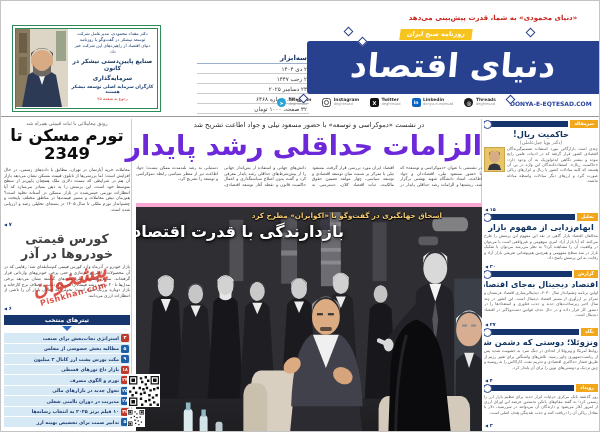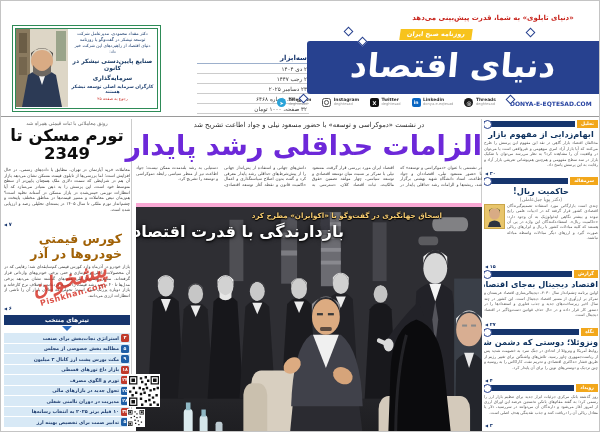--- a/index.html
+++ b/index.html
@@ -34,21 +34,21 @@
   .soc-txt{display:flex;flex-direction:column;line-height:1.05;}
   .soc-name{font-size:4.4px;color:#333;font-weight:bold;}
   .soc-handle{font-size:3.6px;color:#999;}
   .domain{position:absolute;right:3px;top:99px;width:86px;text-align:left;font-size:6px;font-weight:800;color:#2743a0;direction:ltr;}
   
   .vline{position:absolute;top:118px;bottom:4px;width:1px;background:#ccc;}
   
   .leftcol{position:absolute;left:3px;top:119px;width:126px;}
   .lk{font-size:5px;color:#666;text-align:center;margin-bottom:1px;}
   .lh1{margin:0;font-size:16.5px;line-height:1.12;font-weight:900;color:#0d0d0d;text-align:center;}
-  .lh2{margin:5px 8px 0;font-size:12.5px;line-height:1.18;font-weight:900;color:#a16207;}
+  .lh2{margin:5px 8px 0;font-size:12.5px;line-height:1.18;font-weight:900;color:#404040;text-align:center;}
   .lbody{margin:3px 0 0;font-size:4.3px;line-height:1.33;color:#444;text-align:justify;overflow:hidden;}
   .b1{height:55px;} .b2{height:42px;}
   .lref{text-align:left;font-size:5px;font-weight:bold;color:#16356d;line-height:1;}
   .tri{font-size:4px;}
   .sel-head{margin-top:4px;height:10px;background:#16356d;color:#fff;font-size:6px;font-weight:bold;text-align:center;line-height:10px;}
   .chev{width:0;height:0;margin:1px auto 2px;border-left:5px solid transparent;border-right:5px solid transparent;border-top:5px solid #2a6bc0;}
   .sel-list{list-style:none;margin:0;padding:0;}
   .sel-item{display:flex;align-items:center;gap:2px;background:#d8e9f6;margin-bottom:1px;height:9.5px;padding:0 1px;}
   .num{flex:0 0 8px;width:8px;height:8px;border-radius:1.5px;color:#fff;font-size:4.6px;font-weight:bold;text-align:center;line-height:8px;}
   .sel-txt{font-size:4.8px;color:#1d3c6e;font-weight:bold;white-space:nowrap;overflow:hidden;}
@@ -117,21 +117,21 @@
 
     <div class="dates">
       <div class="date-day">سه‌ابزار</div>
       <div class="date-row">۲ دی ۱۴۰۴</div>
       <div class="date-row">۲ رجب ۱۴۴۷</div>
       <div class="date-row">۲۳ دسامبر ۲۰۲۵</div>
       <div class="date-row">سال ۲۳، شماره ۶۴۶۸</div>
       <div class="date-row">۳۲ صفحه، ۱۰۰۰ تومان</div>
     </div>
 
-    <div class="tagline">«دنیای تابلوی» به شما، قدرت پیش‌بینی می‌دهد</div>
+    <div class="tagline">«دنیای محمودی» به شما، قدرت پیش‌بینی می‌دهد</div>
     <div class="badge">روزنامه صبح ایران</div>
 
     <div class="ribbon">
       <div class="ribbon-text">دنیای اقتصاد</div>
       <span class="dmd" style="left:38px;top:-13px"></span>
       <span class="dmd" style="left:52px;top:-3px"></span>
       <span class="dmd" style="left:-7px;bottom:-8px"></span>
       <span class="dmd" style="left:220px;top:-12px"></span>
       <span class="dmd" style="left:200px;bottom:-9px"></span>
     </div>
@@ -346,47 +346,47 @@
 
         <path d="M252,216 L256,128 Q258,94 282,88 Q306,94 310,128 L322,216 Z" fill="#0b0b0d"></path>
         <path d="M262,216 Q258,140 272,100" stroke="#222226" stroke-width="3" fill="none"></path>
       </svg>
       <div class="ph-kicker">اسحاق جهانگیری در گفت‌وگو با «اکوایران» مطرح کرد</div>
       <div class="ph-headline">بازدارندگی با قدرت اقتصادی</div>
     </div>
   </div>
 
   <aside class="sidebar">
-    <section class="sb-sec s1">
-      <div class="sb-head">
-          <span class="sb-tag">تحلیل</span>
-          <span class="sb-bar"></span>
-        </div>
-      <h3 class="sb-title">ابهام‌زدایی از مفهوم بازار</h3>
-      <p class="sb-body" style="height:32px">مخالفان اقتصاد بازار گاهی در نقد این مفهوم این پرسش را طرح می‌کنند که آیا بازار آزاد امری موهومی و غیرواقعی است یا می‌توان در واقعیت آن را مشاهده کرد؟ به نظر می‌رسد می‌توان با تفکیک بازار در سه سطح مفهومی و هم‌چنین هم‌پوشانی تعریفی بازار آزاد و رقابت به این پرسش پاسخ داد.</p>
-      <div class="sb-ref"><span>۳۰</span> <span class="tri">◀</span></div>
-    </section>
-
     <section class="sb-sec s0">
       <div class="sb-head">
           <span class="sb-tag">سرمقاله</span>
           <span class="sb-bar"></span>
         </div>
       <h3 class="sb-title">حاکمیت ریال!</h3>
       <div class="sb-author">(دکتر پویا جبل‌عاملی)</div>
       <div class="sb-portrait">
         <svg viewBox="0 0 21 25">
             <rect width="21" height="25" fill="#e8c56b"></rect>
             <circle cx="10.5" cy="10" r="6" fill="#d8ab85"></circle>
             <path d="M4.5,9 a6 6 0 0 1 12 0 l0,-3.5 q-6,-5 -12,0 z" fill="#44403c"></path>
             <path d="M3,25 L5,19 Q10.5,15.5 16,19 L18,25 Z" fill="#2e3440"></path>
           </svg>
       </div>
       <p class="sb-body" style="height:54px">چندی است بازارگانی مورد استفاده تصمیم‌گیرندگان اقتصادی کشور قرار گرفته که در ادبیات علمی رایج نبوده و بیشتر نگاهی ایدئولوژیک به آن وجود دارد: «حاکمیت ریال». استفاده‌کنندگان این واژه در پی آن هستند که کلیه مبادلات کشور با ریال و ابزارهای ریالی صورت گیرد و ارزهای دیگر مبادلات واسطه مبادله نباشند.</p>
       <div class="sb-ref"><span>۱۵</span> <span class="tri">◀</span></div>
+    </section>
+
+    <section class="sb-sec s1">
+      <div class="sb-head">
+          <span class="sb-tag">تحلیل</span>
+          <span class="sb-bar"></span>
+        </div>
+      <h3 class="sb-title">ابهام‌زدایی از مفهوم بازار</h3>
+      <p class="sb-body" style="height:32px">مخالفان اقتصاد بازار گاهی در نقد این مفهوم این پرسش را طرح می‌کنند که آیا بازار آزاد امری موهومی و غیرواقعی است یا می‌توان در واقعیت آن را مشاهده کرد؟ به نظر می‌رسد می‌توان با تفکیک بازار در سه سطح مفهومی و هم‌چنین هم‌پوشانی تعریفی بازار آزاد و رقابت به این پرسش پاسخ داد.</p>
+      <div class="sb-ref"><span>۳۰</span> <span class="tri">◀</span></div>
     </section>
 
     <section class="sb-sec s2">
       <div class="sb-head">
           <span class="sb-tag">گزارش</span>
           <span class="sb-bar"></span>
         </div>
       <h3 class="sb-title">اقتصاد دیجیتال به‌جای اقتصاد نفتی</h3>
       <p class="sb-body" style="height:33px">اولین برنامه چشم‌انداز سال ۲۰۳۰، دیجیتالی‌سازی اقتصاد عربستان و تمرکز بر ارزآوری از مسیر اقتصاد دیجیتال است. این کشور در چند سال اخیر زیرساخت‌های جدید و جذب فناوری و استعدادها را در دستور کار قرار داده و در حال حذف قوانین دست‌وپاگیر در اقتصاد دیجیتال است.</p>
       <div class="sb-ref"><span>۲۷</span> <span class="tri">◀</span></div>

